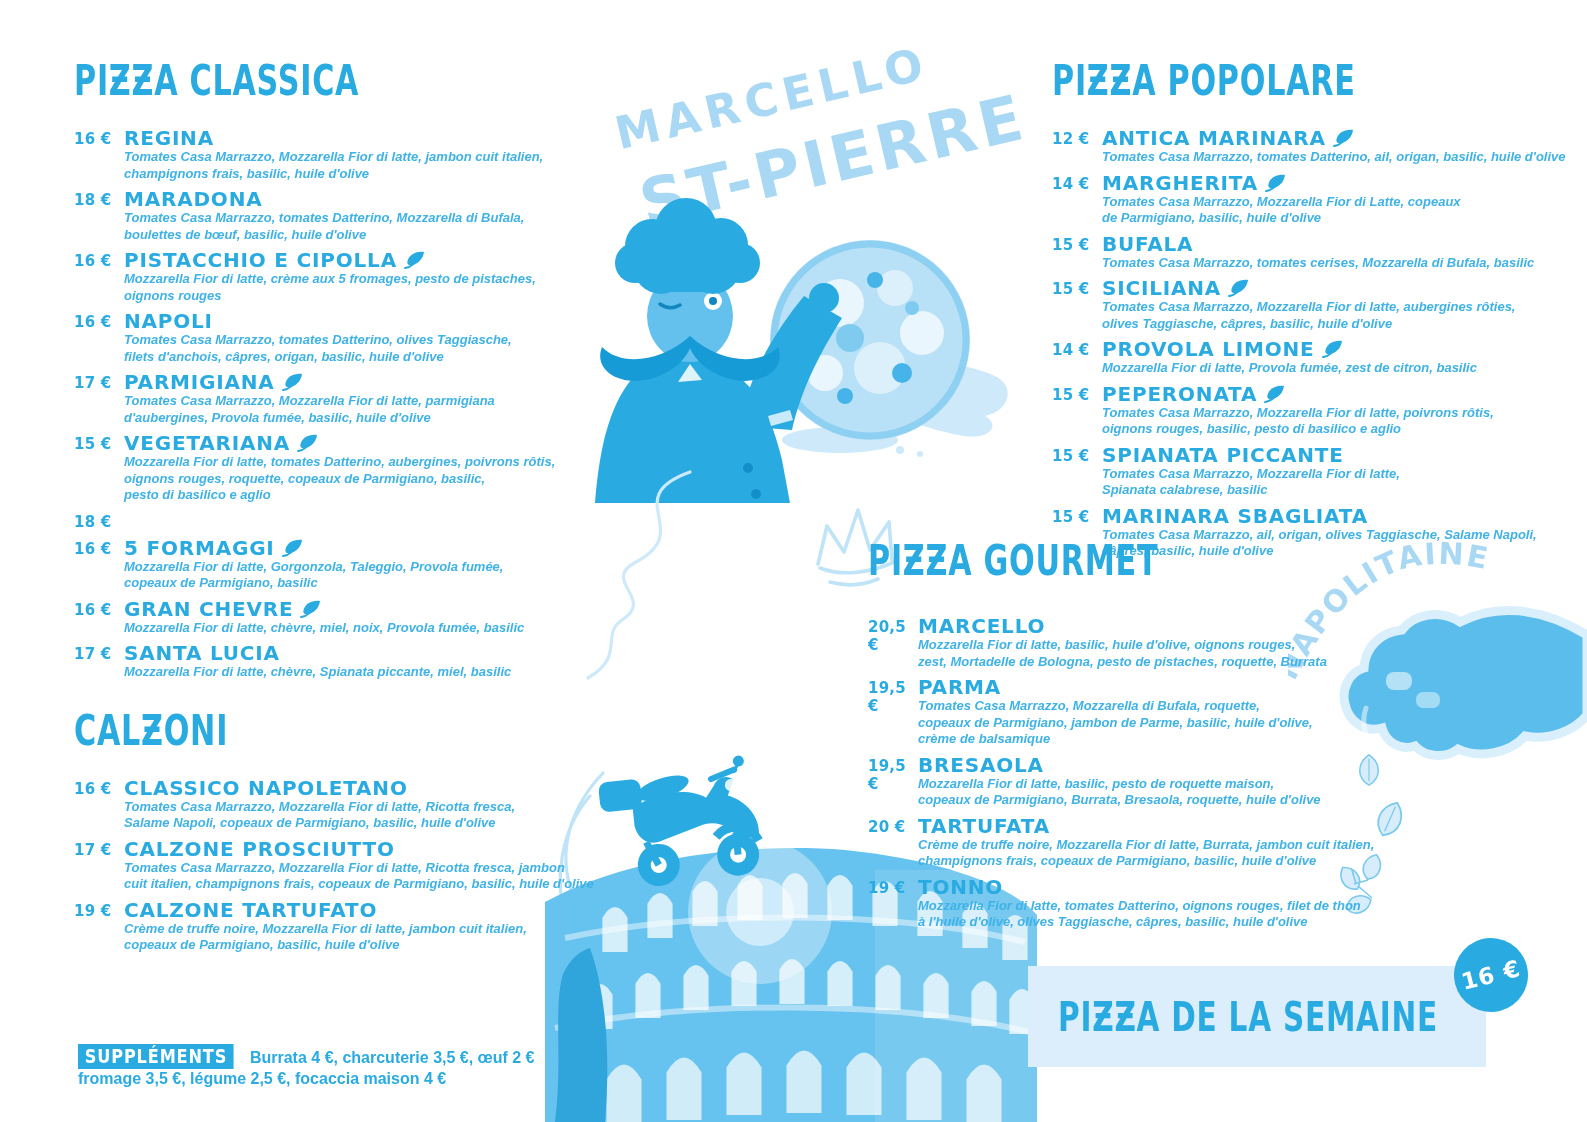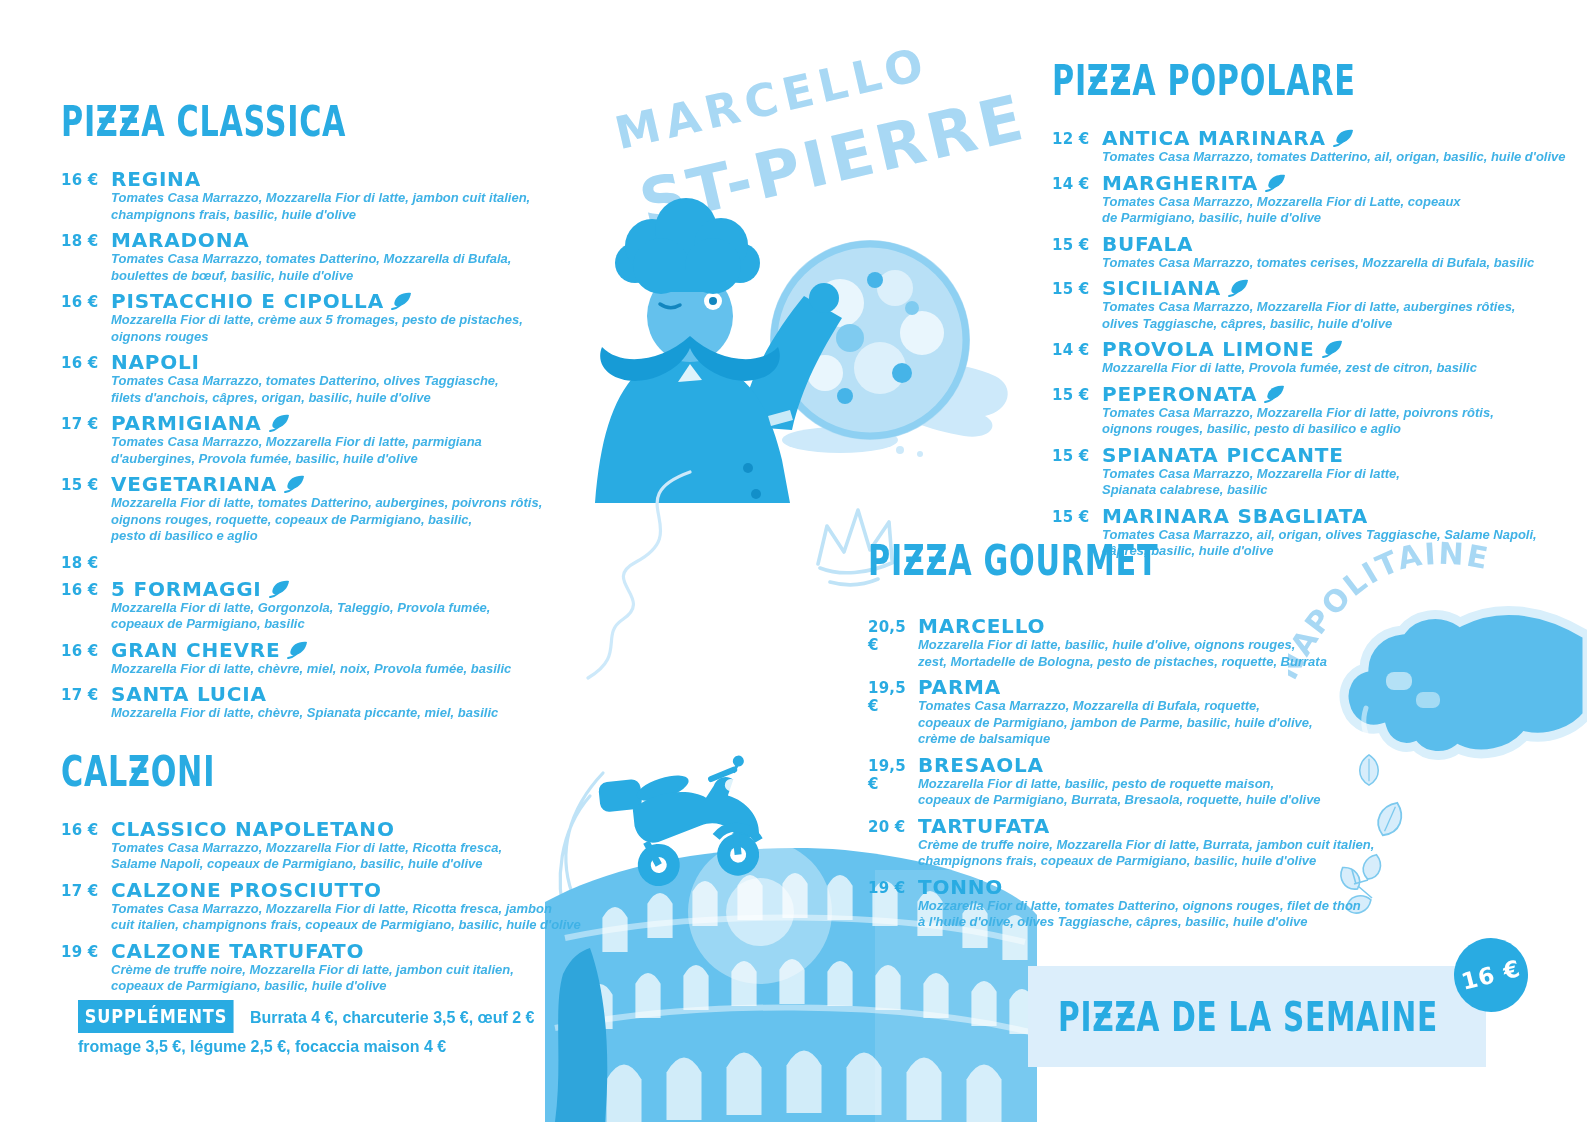--- a/index.html
+++ b/index.html
@@ -4,42 +4,42 @@
 <style>
   html,body{margin:0;padding:0;background:#fff;}
   .page{position:relative;width:1587px;height:1122px;background:#fff;overflow:hidden;
         font-family:"Liberation Sans",sans-serif;}
   :root{
     --primary:#29ABE2; --dark:#189BD6; --mid:#64C1ED; --light:#A8D8F4;
     --pale:#CDE9FA; --banner:#DCEEFB; --desc:#3FB2E6;
   }
   
   .col{position:absolute;z-index:5;}
-  #col-classica{left:61px;top:60px;width:468px;margin-top:41px;}
+  #col-classica{left:74px;top:60px;width:468px;}
   #col-popolare{left:1052px;top:60px;width:525px;}
   #col-gourmet{left:868px;top:540px;width:645px;}
   .title-wrap{height:48px;margin-bottom:20px;}
   .section-title{font-family:"DejaVu Sans",sans-serif;font-weight:bold;font-size:42px;
     color:var(--primary);letter-spacing:1px;line-height:1;display:inline-block;
     transform:scaleX(.72);transform-origin:left top;white-space:nowrap;}
   .calzoni-gap{height:22px;}
   .item{display:flex;margin-bottom:7px;}
   .price{flex:none;width:50px;font-family:"DejaVu Sans",sans-serif;font-weight:bold;
     font-size:15px;color:var(--primary);padding-top:2px;letter-spacing:0.2px;}
   .item-body{flex:1;}
   .name-line{display:flex;align-items:center;gap:7px;line-height:20px;}
   .item-name{font-family:"DejaVu Sans",sans-serif;font-weight:bold;font-size:20px;
     letter-spacing:0.8px;color:var(--primary);white-space:nowrap;}
   .item-desc{white-space:pre;font-style:italic;font-size:13px;line-height:16.5px;
     color:var(--desc);font-family:"Liberation Sans",sans-serif;margin-top:1px;font-weight:bold;}
   .leaf-icon{width:22px;height:18px;flex:none;}
   
-  #supplements{position:absolute;left:78px;top:1000px;width:480px;z-index:5;
+  #supplements{position:absolute;left:78px;top:1044px;width:480px;z-index:5;
     font-family:"Liberation Sans",sans-serif;color:var(--primary);font-weight:bold;
-    font-size:16px;line-height:28px;}
+    font-size:16px;line-height:20px;}
   .sup-label{background:var(--primary);color:#fff;font-family:"DejaVu Sans",sans-serif;
     font-weight:bold;font-size:19px;letter-spacing:1px;padding:2px 8px 3px;display:inline-block;
     transform:scaleX(.85);transform-origin:left center;margin-right:-16px;}
   
   #weekly-banner{position:absolute;left:1028px;top:966px;width:458px;height:101px;
     background:var(--banner);z-index:4;display:flex;align-items:center;padding-left:30px;
     box-sizing:border-box;}
   #weekly-banner .section-title{font-size:40px;transform:scaleX(.74);}
   #weekly-badge{position:absolute;left:1454px;top:938px;width:74px;height:74px;z-index:6;
     background:var(--primary);border-radius:50%;display:flex;align-items:center;

